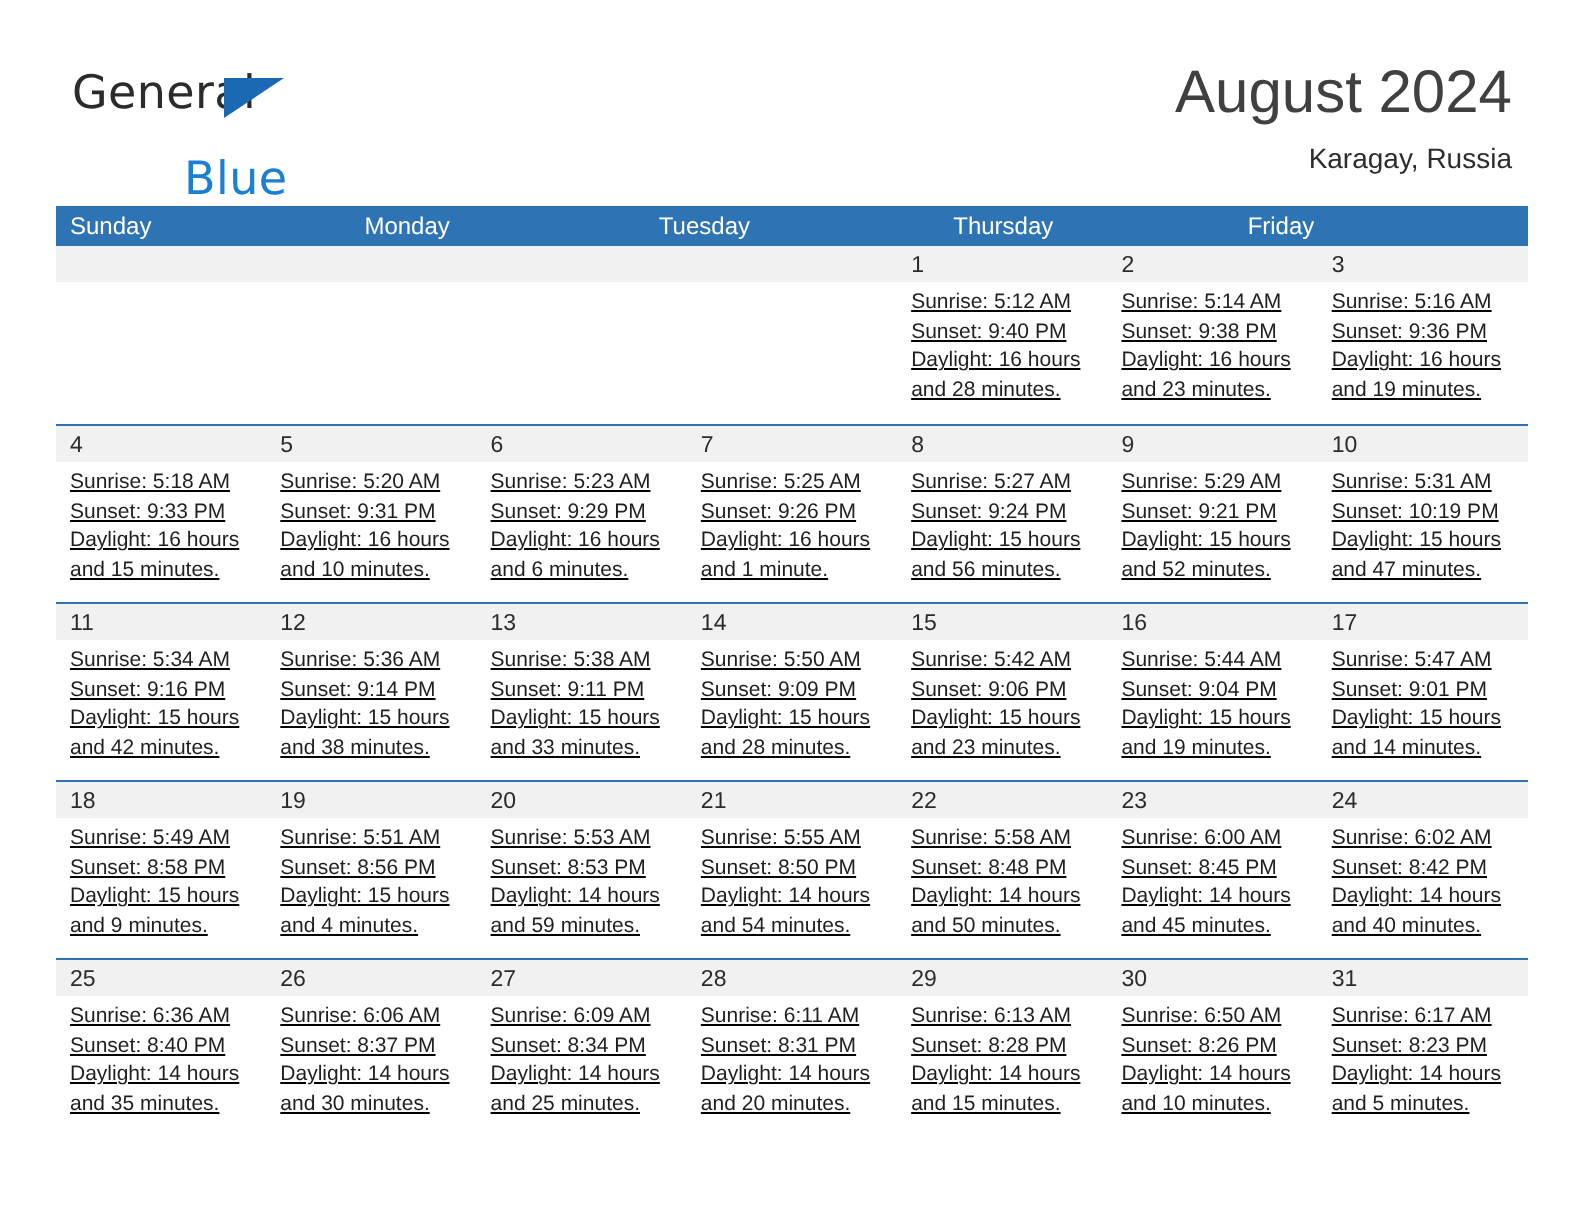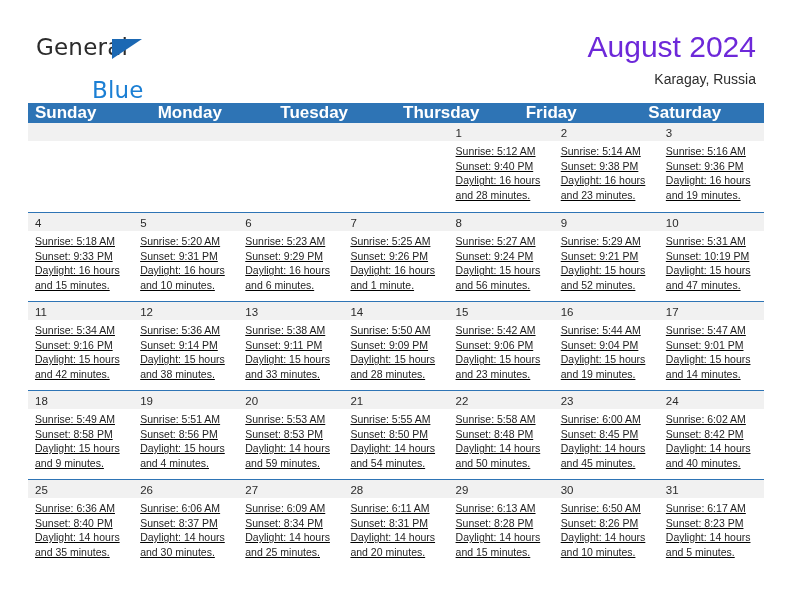--- a/index.html
+++ b/index.html
@@ -70,21 +70,21 @@
   }
 
   .title-block {
     position: absolute;
     right: 36px;
     top: 28px;
     text-align: right;
   }
   .cal-title {
     font-size: 30px;
-    color: #6d28d9;
+    color: #404040;
     font-weight: 400;
     line-height: 38px;
     white-space: nowrap;
     text-align: right;
   }
   .cal-subtitle {
     font-size: 14px;
     color: #2d2d2d;
     font-weight: 400;
     line-height: 20px;
@@ -101,27 +101,26 @@
   }
 
   .weekday-row {
     display: flex;
     background: #2e74b5;
     height: 20px;
   }
   .weekday {
     flex: 1 1 0;
     color: #ffffff;
-    font-size: 17px;
+    font-size: 12px;
     line-height: 20px;
     padding-left: 7px;
     box-sizing: border-box;
     overflow: hidden;
     white-space: nowrap;
-    font-weight: bold;
   }
 
   .week-row {
     display: flex;
     height: 89px;
     border-top: 1.5px solid #2e74b5;
     box-sizing: border-box;
   }
   .week-row.first {
     border-top: none;
@@ -183,21 +182,20 @@
   </div>
 
   <div class="calendar">
 
     <div class="weekday-row">
       <div class="weekday">Sunday</div>
       <div class="weekday">Monday</div>
       <div class="weekday">Tuesday</div>
       <div class="weekday">Thursday</div>
       <div class="weekday">Friday</div>
-      <div class="weekday">Saturday</div>
     </div>
 
     <div class="week-row first">
       <div class="day-cell empty">
         <div class="day-num-band"><span class="day-num"></span></div>
         <div class="day-info">
           <div></div>
           <div></div>
           <div></div>
           <div></div>

